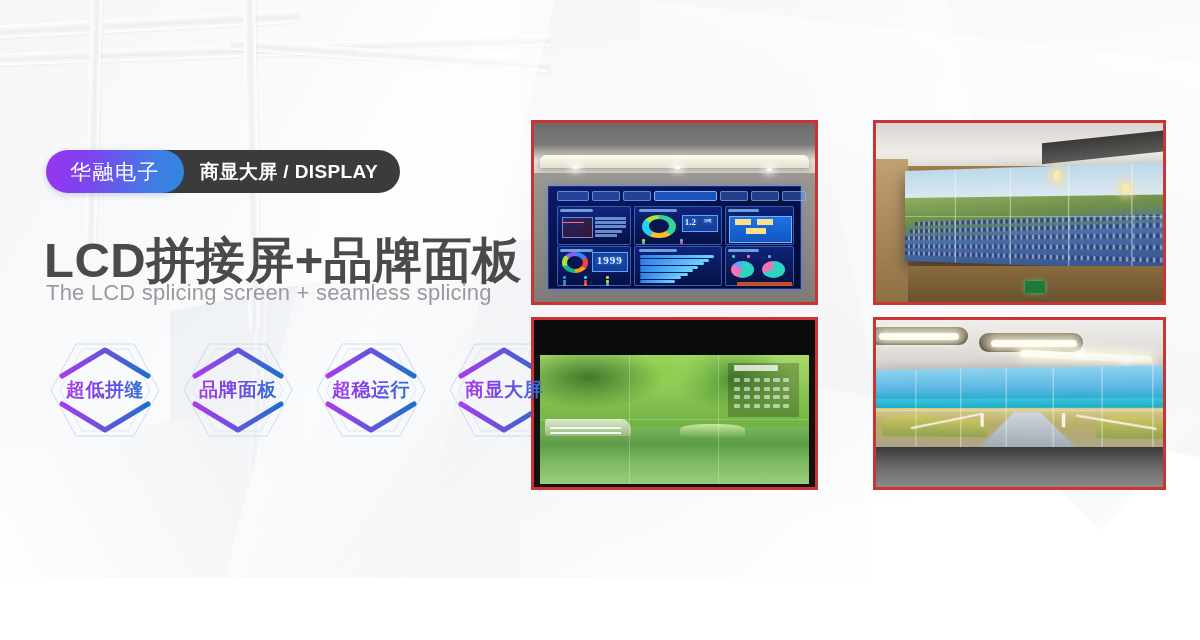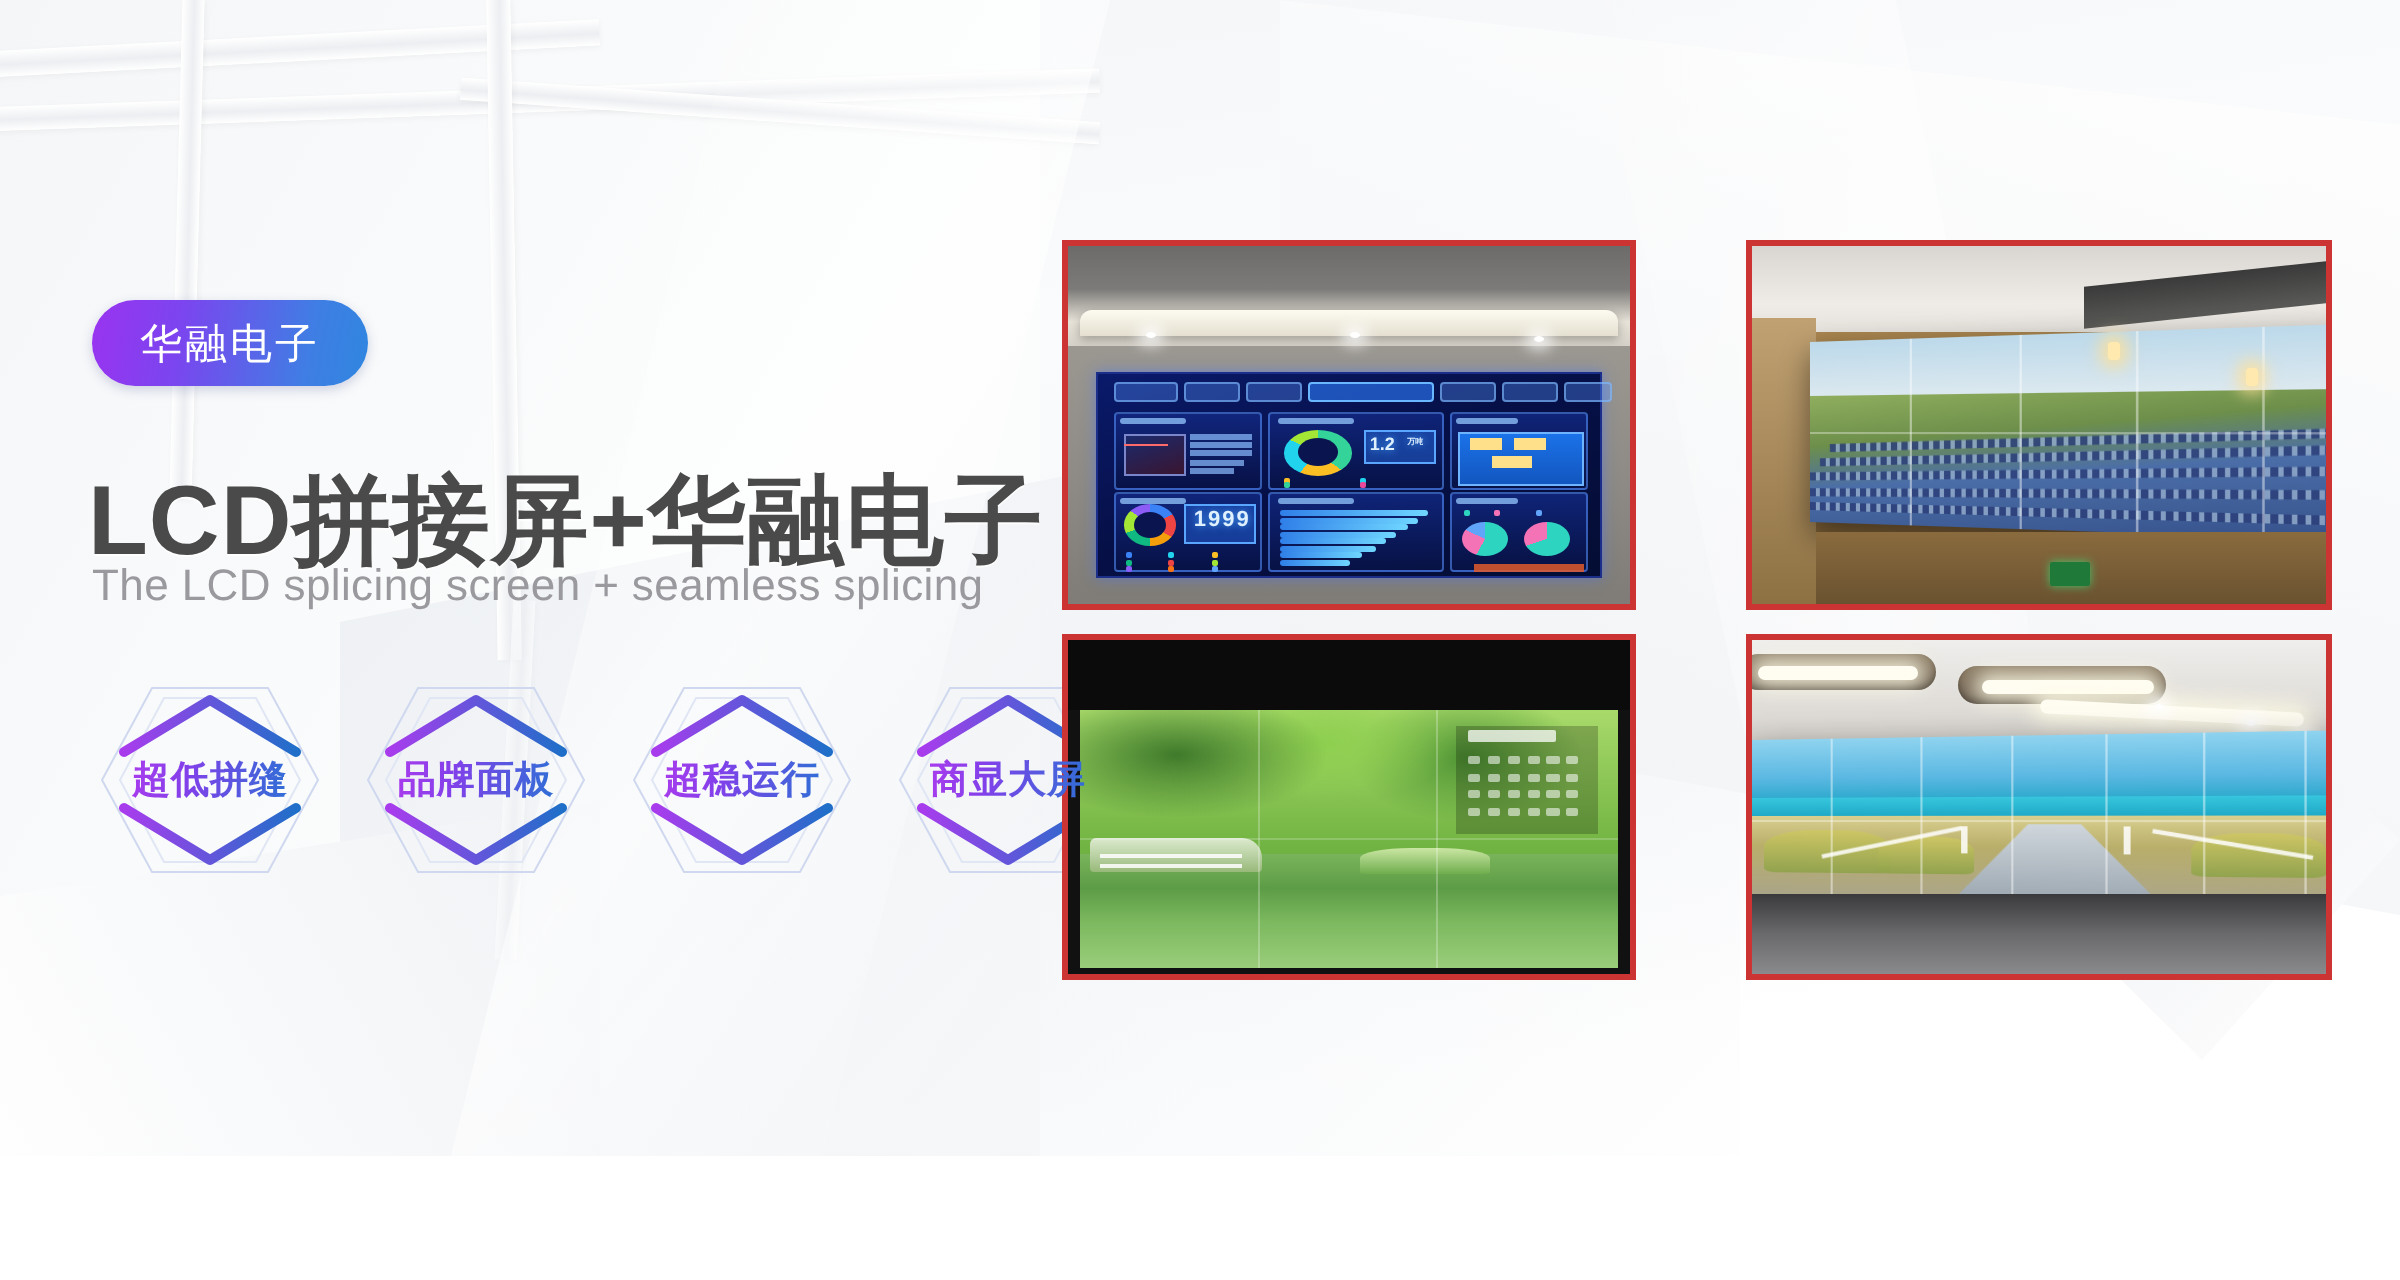--- a/index.html
+++ b/index.html
@@ -75,21 +75,21 @@
   .rm-cove{position:absolute;left:2%;top:18%;width:96%;height:7%;border-radius:6px 6px 0 0;background:linear-gradient(180deg,#fdfbf0,#e4dfd0);box-shadow:0 2px 5px rgba(0,0,0,.25);}
   .rm-wall{position:absolute;left:0;top:28%;right:0;bottom:0;background:linear-gradient(180deg,#9b9892,#8d8a85 55%,#7f7c77);}
   .spot{position:absolute;width:5px;height:3px;border-radius:50%;background:#fff;box-shadow:0 0 7px 4px rgba(255,255,255,.75);}
   .screen-dash{position:absolute;left:5%;top:35%;width:90%;height:58%;background:linear-gradient(160deg,#0a1a6b 0%,#061048 45%,#040d33 100%);border:1px solid #1b2f8a;box-shadow:0 0 6px rgba(60,110,255,.5);padding:3px;box-sizing:border-box;}
   .dash-topbar{position:absolute;left:3%;top:4%;width:94%;height:11%;display:flex;align-items:center;gap:3px;}
   .dchip{flex:0 0 auto;height:70%;border-radius:2px;background:rgba(90,150,255,.35);border:1px solid rgba(130,190,255,.6);}
   .dchip.wide{width:26%;background:rgba(40,110,230,.7);border-color:#69b8ff;}
   .dcard{position:absolute;border:1px solid rgba(90,150,255,.55);background:linear-gradient(180deg,rgba(18,40,130,.85),rgba(8,18,70,.85));border-radius:2px;}
   .dcard::before{content:"";position:absolute;left:4%;top:6%;width:45%;height:3px;background:rgba(150,200,255,.75);border-radius:2px;}
   .donut{position:absolute;border-radius:50%;}
-  .dnum{position:absolute;color:#dff0ff;font-weight:bold;font-family:Liberation Sans, sans-serif;text-shadow:0 0 4px #4aa8ff;}
+  .dnum{position:absolute;color:#dff0ff;font-weight:bold;font-family:Liberation Serif, serif;text-shadow:0 0 4px #4aa8ff;}
   .dbar{position:absolute;height:3px;background:linear-gradient(90deg,#2f7fe8,#6fd6ff);border-radius:2px;}
   .dpie{position:absolute;border-radius:50%;}
   .dleg{position:absolute;width:3px;height:3px;border-radius:1px;}
 
   
   .w2-ceil{position:absolute;left:0;top:0;right:0;height:27%;background:linear-gradient(180deg,#d9d6d1,#efece7 60%,#e2ded8);}
   .w2-ceilband{position:absolute;right:0;top:8%;width:42%;height:12%;background:linear-gradient(180deg,#3a3a3a,#5a5a58);transform:skewY(-6deg);}
   .w2-wood{position:absolute;left:0;top:24%;right:0;bottom:0;background:linear-gradient(180deg,#a9854f 0%,#8d6c3c 40%,#6e5430 100%);}
   .w2-woodL{position:absolute;left:0;top:20%;width:11%;bottom:0;background:linear-gradient(180deg,#c0a172,#8e7143);}
   .w2-screen{position:absolute;left:10%;top:27%;width:86%;height:50%;transform:perspective(260px) rotateY(-11deg);transform-origin:left center;background:linear-gradient(180deg,#cfe8f5 0%,#a8d8ef 22%,#7fb069 45%,#4a6fa0 72%,#3b5c8a 100%);box-shadow:0 6px 14px rgba(0,0,0,.45);overflow:hidden;}
@@ -148,23 +148,24 @@
     <div class="mullion-v" style="left:246px;top:0;width:12px;height:330px;transform:rotate(-1deg);"></div>
     <div class="mullion-v" style="left:252px;top:300px;width:11px;height:180px;transform:rotate(3deg);opacity:.5;"></div>
 
     <div class="sheen" style="left:300px;top:-60px;width:180px;height:700px;transform:rotate(14deg);opacity:.7;"></div>
     <div class="sheen" style="left:860px;top:-80px;width:150px;height:760px;transform:rotate(-12deg);opacity:.55;"></div>
     <div class="bottom-white"></div>
   </div>
 
   <div class="badge">
     <div class="badge-pill">华融电子</div>
+    <div class="badge-dark">商显大屏 / DISPLAY</div>
   </div>
 
-  <div class="headline">LCD拼接屏+华融电子</div>
+  <div class="headline">LCD拼接屏+品牌面板</div>
   <div class="subhead">The LCD splicing screen + seamless splicing</div>
 
   <div class="features">
 
     <div class="feature">
       <svg width="118" height="104" viewBox="0 0 118 104">
         <defs>
           <linearGradient id="gA0" x1="0" y1="0" x2="1" y2="0">
             <stop offset="0%" stop-color="#a83ced"></stop>
               <stop offset="100%" stop-color="#1f6fc9"></stop>

